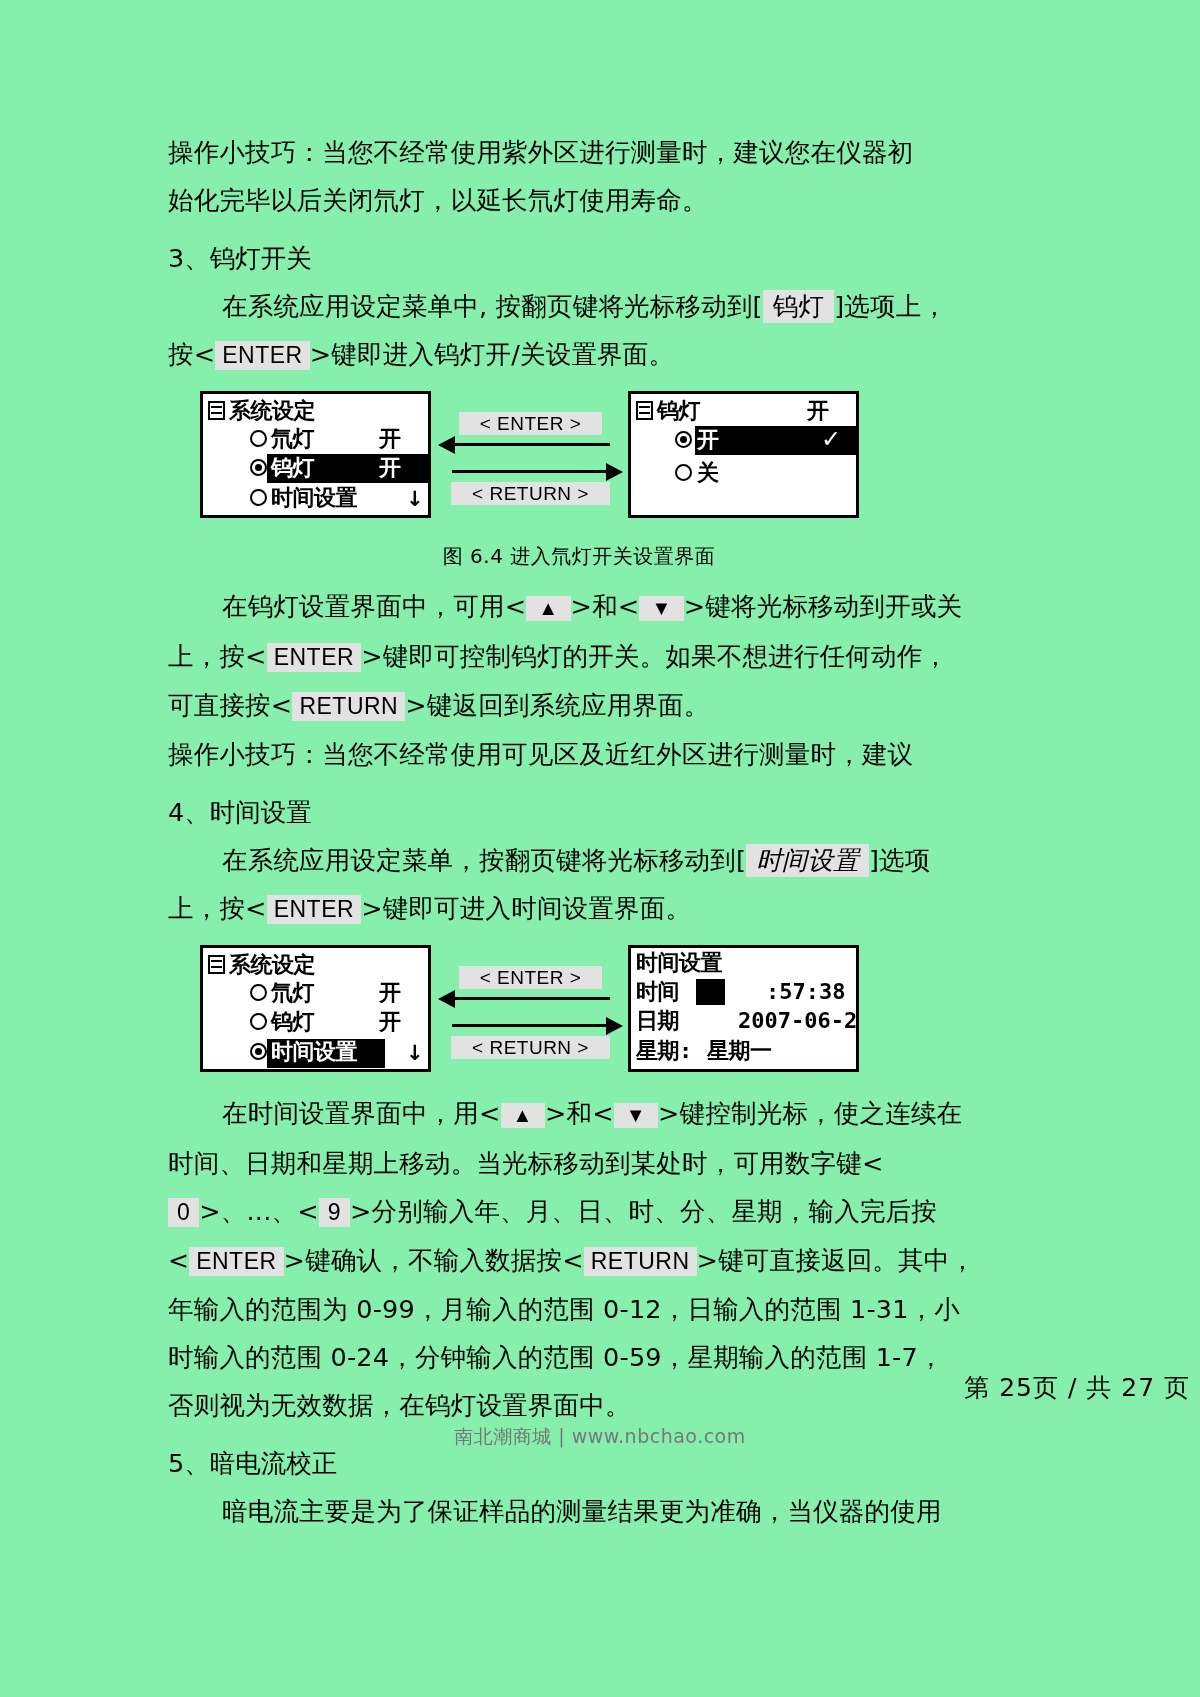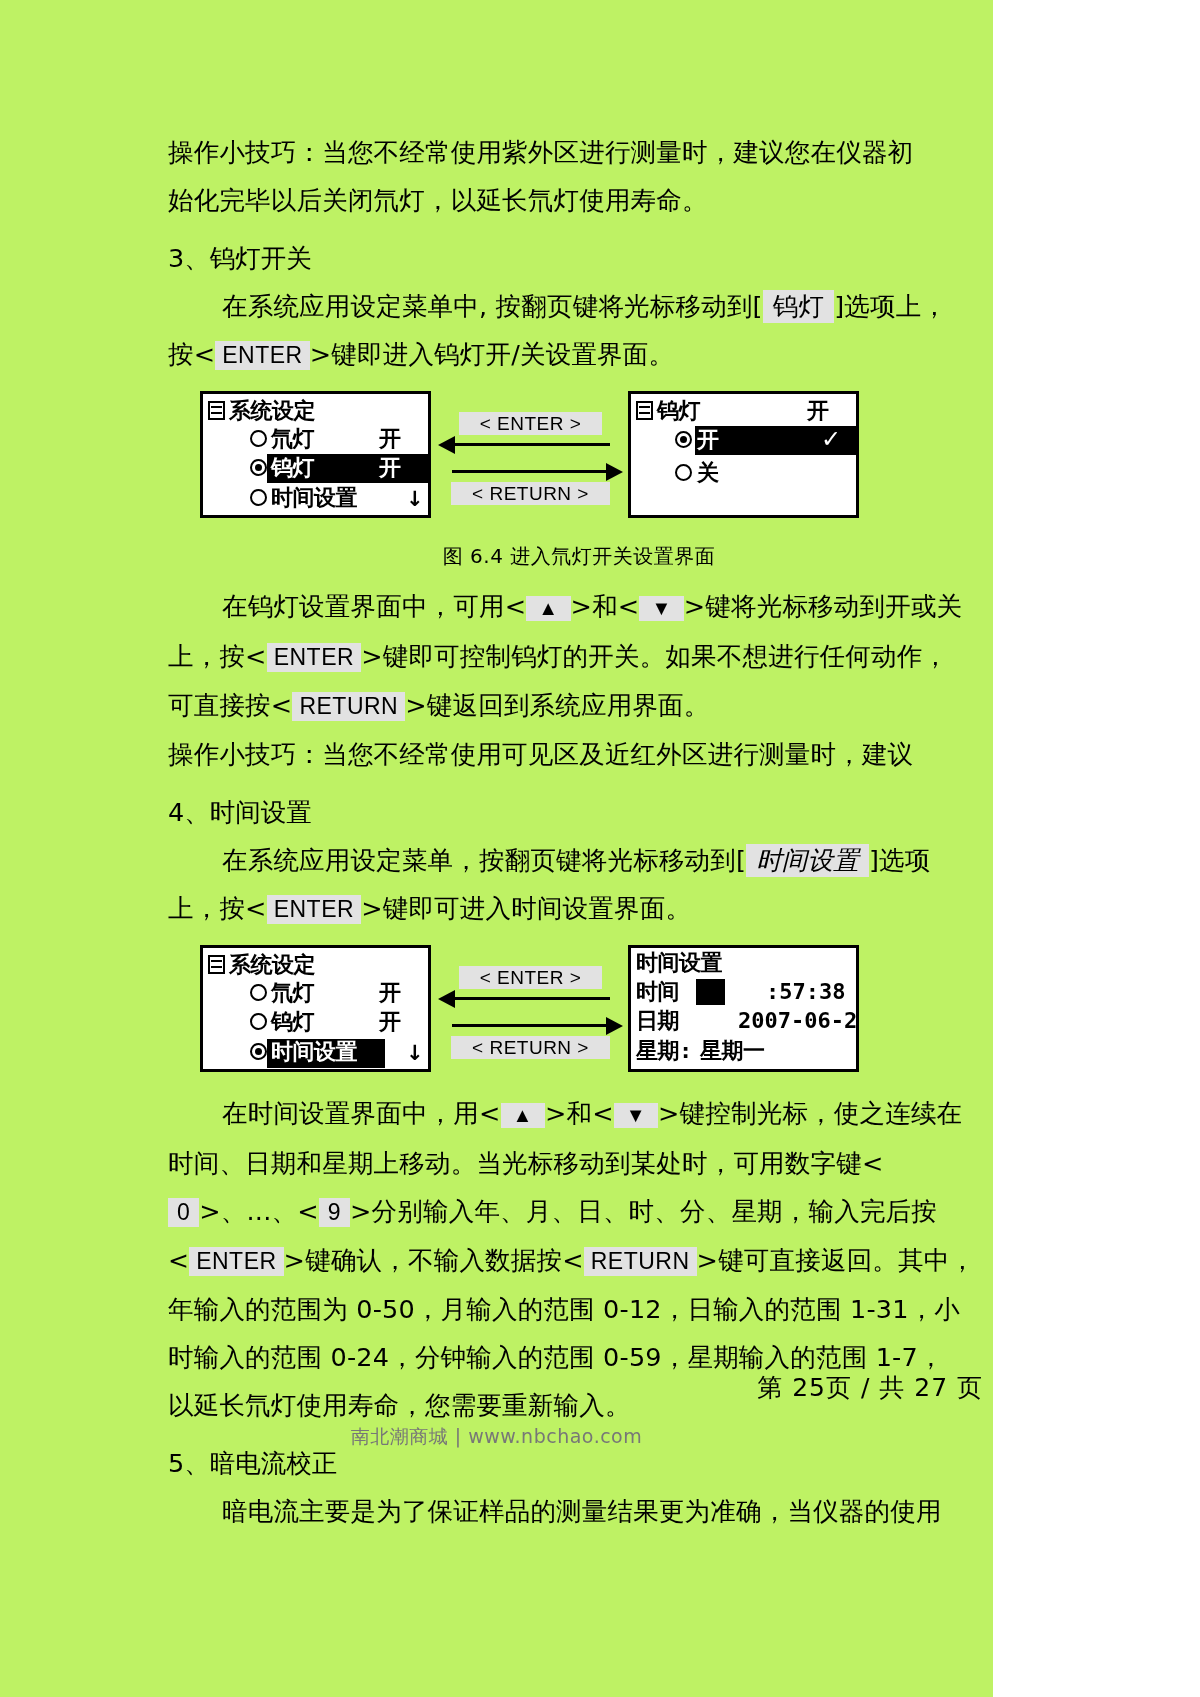--- a/index.html
+++ b/index.html
@@ -2,23 +2,23 @@
 <html><head>
 <meta charset="utf-8">
 <style>
   html, body {
     margin: 0;
     padding: 0;
     background: #ffffff;
   }
   .page {
     position: relative;
-    width: 993px;
+    width: 1200px;
     height: 1697px;
-    background: #bef264;
+    background: #86efac;
     font-family: "DejaVu Sans", "Liberation Sans", sans-serif;
     color: #000000;
     overflow: hidden;
   }
   .body-area {
     position: absolute;
     left: 168px;
     top: 128px;
     width: 822px;
   }
@@ -363,37 +363,37 @@
 
             <span class="lcdtext" style="left:5px; top:33px;">时间</span>
             <span class="hlbar" style="left:65px; top:31px; width:29px; height:26px;"></span>
             <span class="lcdtext mono-num hlrow" style="left:67px; top:33px;">18</span>
             <span class="lcdtext mono-num" style="left:95px; top:33px;">:57:38</span>
 
             <span class="lcdtext" style="left:5px; top:62px;">日期</span>
             <span class="lcdtext mono-num" style="left:67px; top:62px;">2007-06-23</span>
 
             <span class="lcdtext" style="left:5px; top:92px;">星期:</span>
-            <span class="lcdtext" style="left:69px; top:92px;">星期一</span>
+            <span class="lcdtext" style="left:76px; top:92px;">星期一</span>
           </div>
         </div>
 
       </div>
     </div>
 
     <div class="spacer-sm"></div>
 
     <p class="para indent">
       <span>在时间设置界面中，用&lt;</span><span class="keychip arrow">▲</span><span>&gt;和&lt;</span><span class="keychip arrow">▼</span><span>&gt;键控制光标，使之连续在</span><br>
       <span>时间、日期和星期上移动。当光标移动到某处时，可用数字键&lt;</span><br>
       <span class="keychip digit">0</span><span>&gt;、...、&lt;</span><span class="keychip digit">9</span><span>&gt;分别输入年、月、日、时、分、星期，输入完后按</span><br>
       <span class="angle">&lt;</span><span class="keychip">ENTER</span><span>&gt;键确认，不输入数据按&lt;</span><span class="keychip">RETURN</span><span>&gt;键可直接返回。其中，</span><br>
-      <span>年输入的范围为 0-50，月输入的范围 0-12，日输入的范围 1-31，小</span><br>
+      <span>年输入的范围为 0-99，月输入的范围 0-12，日输入的范围 1-31，小</span><br>
       <span>时输入的范围 0-24，分钟输入的范围 0-59，星期输入的范围 1-7，</span><br>
-      <span>以延长氘灯使用寿命，您需要重新输入。</span>
+      <span>否则视为无效数据，在钨灯设置界面中。</span>
     </p>
 
     <p class="heading">5、暗电流校正</p>
 
     <p class="para indent">暗电流主要是为了保证样品的测量结果更为准确，当仪器的使用</p>
 
   </div>
 
   <div class="pagenum">第 25页 / 共 27 页</div>
   <div class="footer">南北潮商城 | www.nbchao.com</div>

